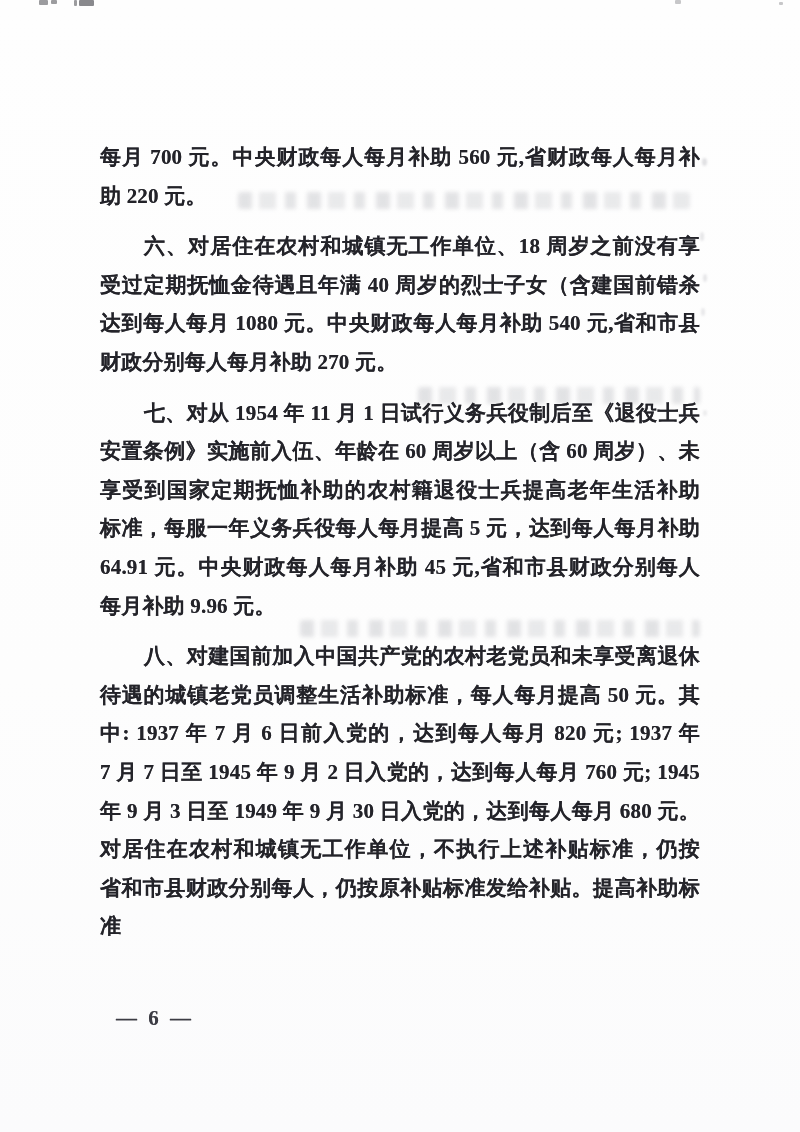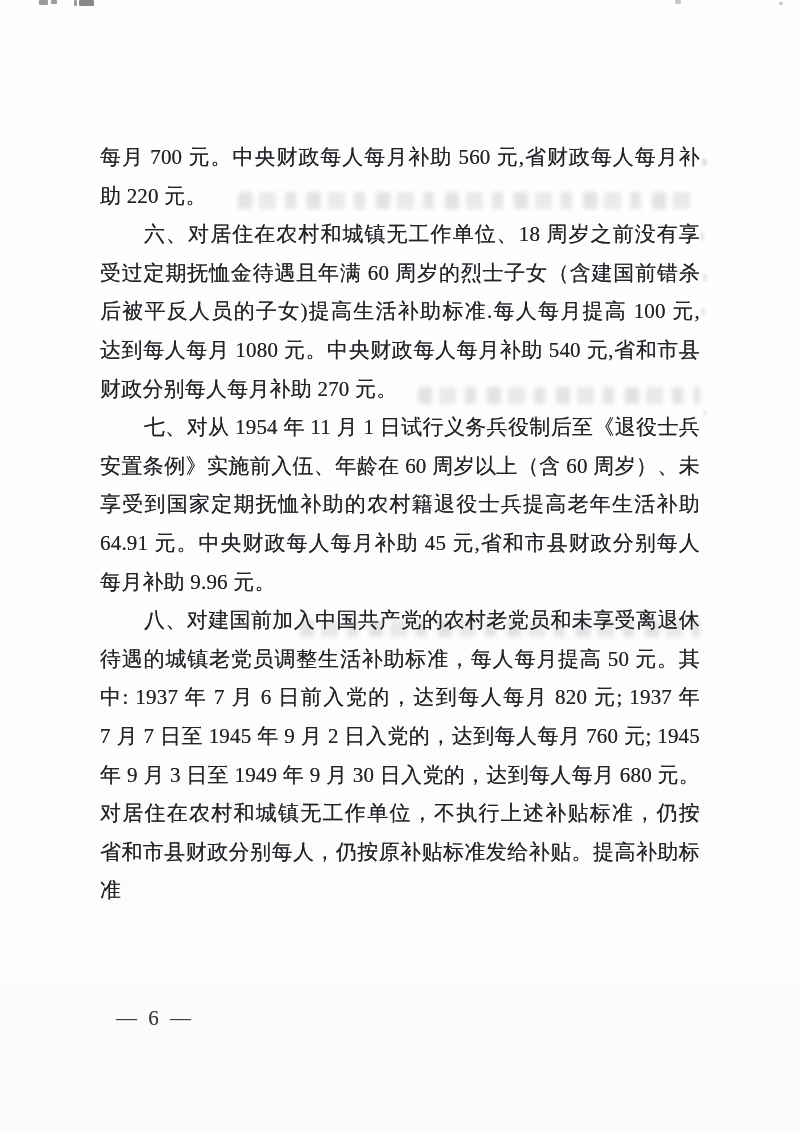--- a/index.html
+++ b/index.html
@@ -6,33 +6,34 @@
   body{
     width:800px;height:1132px;
     background:#fdfdfd;
     font-family:"Liberation Serif","DejaVu Serif",serif;
     position:relative;
     overflow:hidden;
   }
   .page{
     position:absolute;left:0;top:0;width:800px;height:1132px;
     background:linear-gradient(180deg,#fefefe 0%,#fdfdfd 60%,#fbfbfc 100%);
+    font-weight:bold;
   }
   
   .text-block{
     position:absolute;left:100px;top:138px;width:600px;
     font-size:21px;line-height:38.6px;
     color:#232329;
     text-align:justify;
     text-shadow:0 0 0.6px rgba(40,40,48,.75);
     letter-spacing:.2px;
   }
   .line{text-align-last:justify;}
   .line.para-end{text-align-last:left;}
-  .line.indent{text-indent:44px;margin-top:0;}
+  .line.indent{text-indent:44px;margin-top:12px;}
   
   .page-number{
     position:absolute;left:116px;top:1006px;
     font-size:21px;letter-spacing:3px;color:#3c3c44;
     text-shadow:0 0 0.6px rgba(40,40,48,.6);
   }
   
   .ghost{
     position:absolute;height:17px;
     background:
@@ -82,27 +83,27 @@
   <div class="speck s1"></div>
   <div class="speck s2"></div>
   <div class="speck s3"></div>
   <div class="speck s4"></div>
   <div class="speck s5"></div>
 
   <div class="text-block" id="text-block">
       <div class="line">每月 700 元。中央财政每人每月补助 560 元,省财政每人每月补</div>
       <div class="line para-end">助 220 元。</div>
       <div class="line indent">六、对居住在农村和城镇无工作单位、18 周岁之前没有享</div>
-      <div class="line">受过定期抚恤金待遇且年满 60 周岁的烈士子女（含建国前错杀</div>
-      <div class="line">后被平反人员的子女)提高生活补助标准.每人每月提高 100 元,</div>
+      <div class="line">受过定期抚恤金待遇且年满 40 周岁的烈士子女（含建国前错杀</div>
       <div class="line">达到每人每月 1080 元。中央财政每人每月补助 540 元,省和市县</div>
       <div class="line para-end">财政分别每人每月补助 270 元。</div>
       <div class="line indent">七、对从 1954 年 11 月 1 日试行义务兵役制后至《退役士兵</div>
       <div class="line">安置条例》实施前入伍、年龄在 60 周岁以上（含 60 周岁）、未</div>
       <div class="line">享受到国家定期抚恤补助的农村籍退役士兵提高老年生活补助</div>
+      <div class="line">标准，每服一年义务兵役每人每月提高 5 元，达到每人每月补助</div>
       <div class="line">64.91 元。中央财政每人每月补助 45 元,省和市县财政分别每人</div>
       <div class="line para-end">每月补助 9.96 元。</div>
       <div class="line indent">八、对建国前加入中国共产党的农村老党员和未享受离退休</div>
       <div class="line">待遇的城镇老党员调整生活补助标准，每人每月提高 50 元。其</div>
       <div class="line">中: 1937 年 7 月 6 日前入党的，达到每人每月 820 元; 1937 年</div>
       <div class="line">7 月 7 日至 1945 年 9 月 2 日入党的，达到每人每月 760 元; 1945</div>
       <div class="line">年 9 月 3 日至 1949 年 9 月 30 日入党的，达到每人每月 680 元。</div>
       <div class="line">对居住在农村和城镇无工作单位，不执行上述补贴标准，仍按</div>
       <div class="line">省和市县财政分别每人，仍按原补贴标准发给补贴。提高补助标准</div>
     </div>

